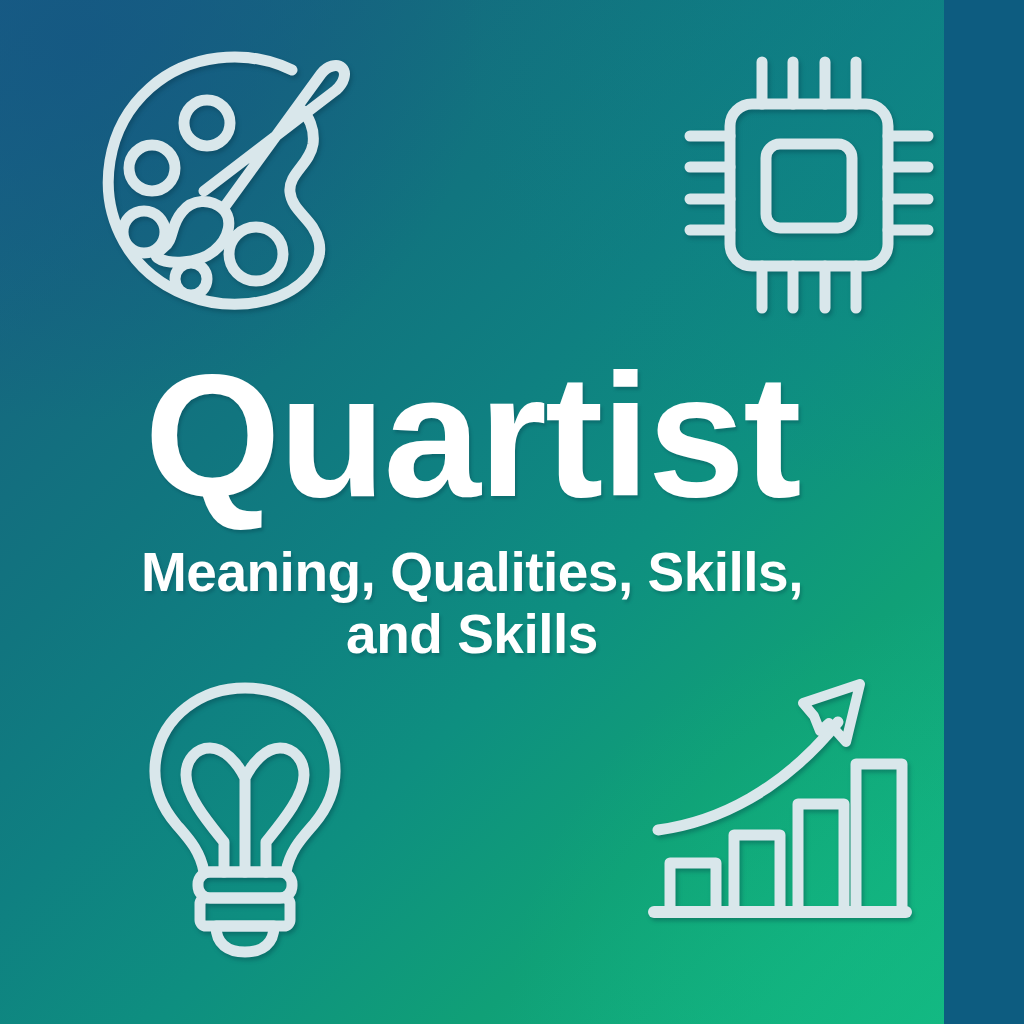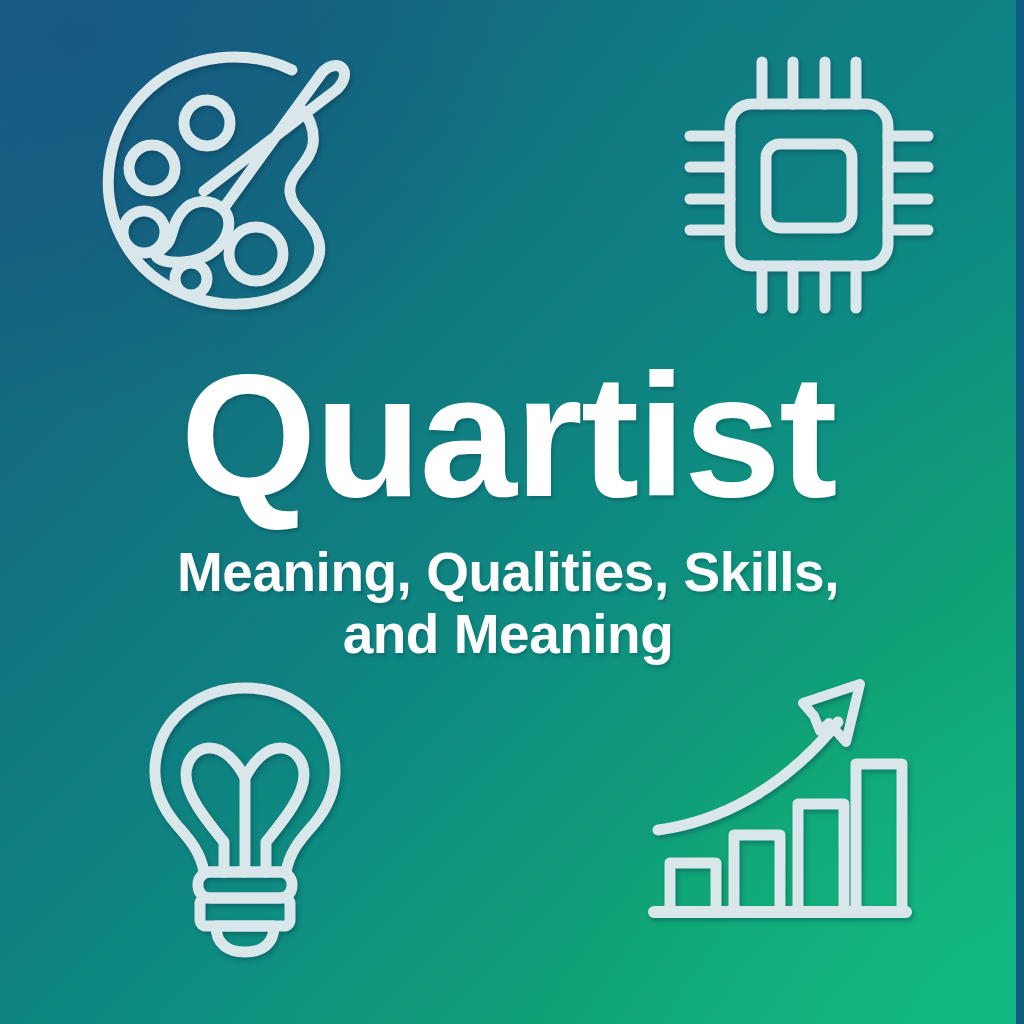--- a/index.html
+++ b/index.html
@@ -3,21 +3,21 @@
 <meta charset="utf-8">
 <style>
   html, body {
     margin: 0;
     padding: 0;
     background: #0d5c80;
   }
 
   #poster {
     position: relative;
-    width: 1016px;
+    width: 944px;
     height: 1024px;
     overflow: hidden;
     font-family: "Liberation Sans", sans-serif;
     
     background:
       linear-gradient(135deg,
         #1a5f86 0%,
         #15697f 18%,
         #11757f 33%,
         #0f8081 46%,
@@ -205,17 +205,17 @@
 
       <path d="M155 31 L 212 12 L 198 70 L 181 51 L 172 59 L 166 44 Z" stroke-width="10"></path>
     </svg>
   </div>
 
   <div id="text-block">
     <h1 id="title">Quartist</h1>
     <p id="subtitle">
       <span>Meaning, Qualities, Skills,</span>
       <br>
-      <span>and Meaning</span>
+      <span>and Skills</span>
     </p>
   </div>
 
 </div>
 
 </body></html>

